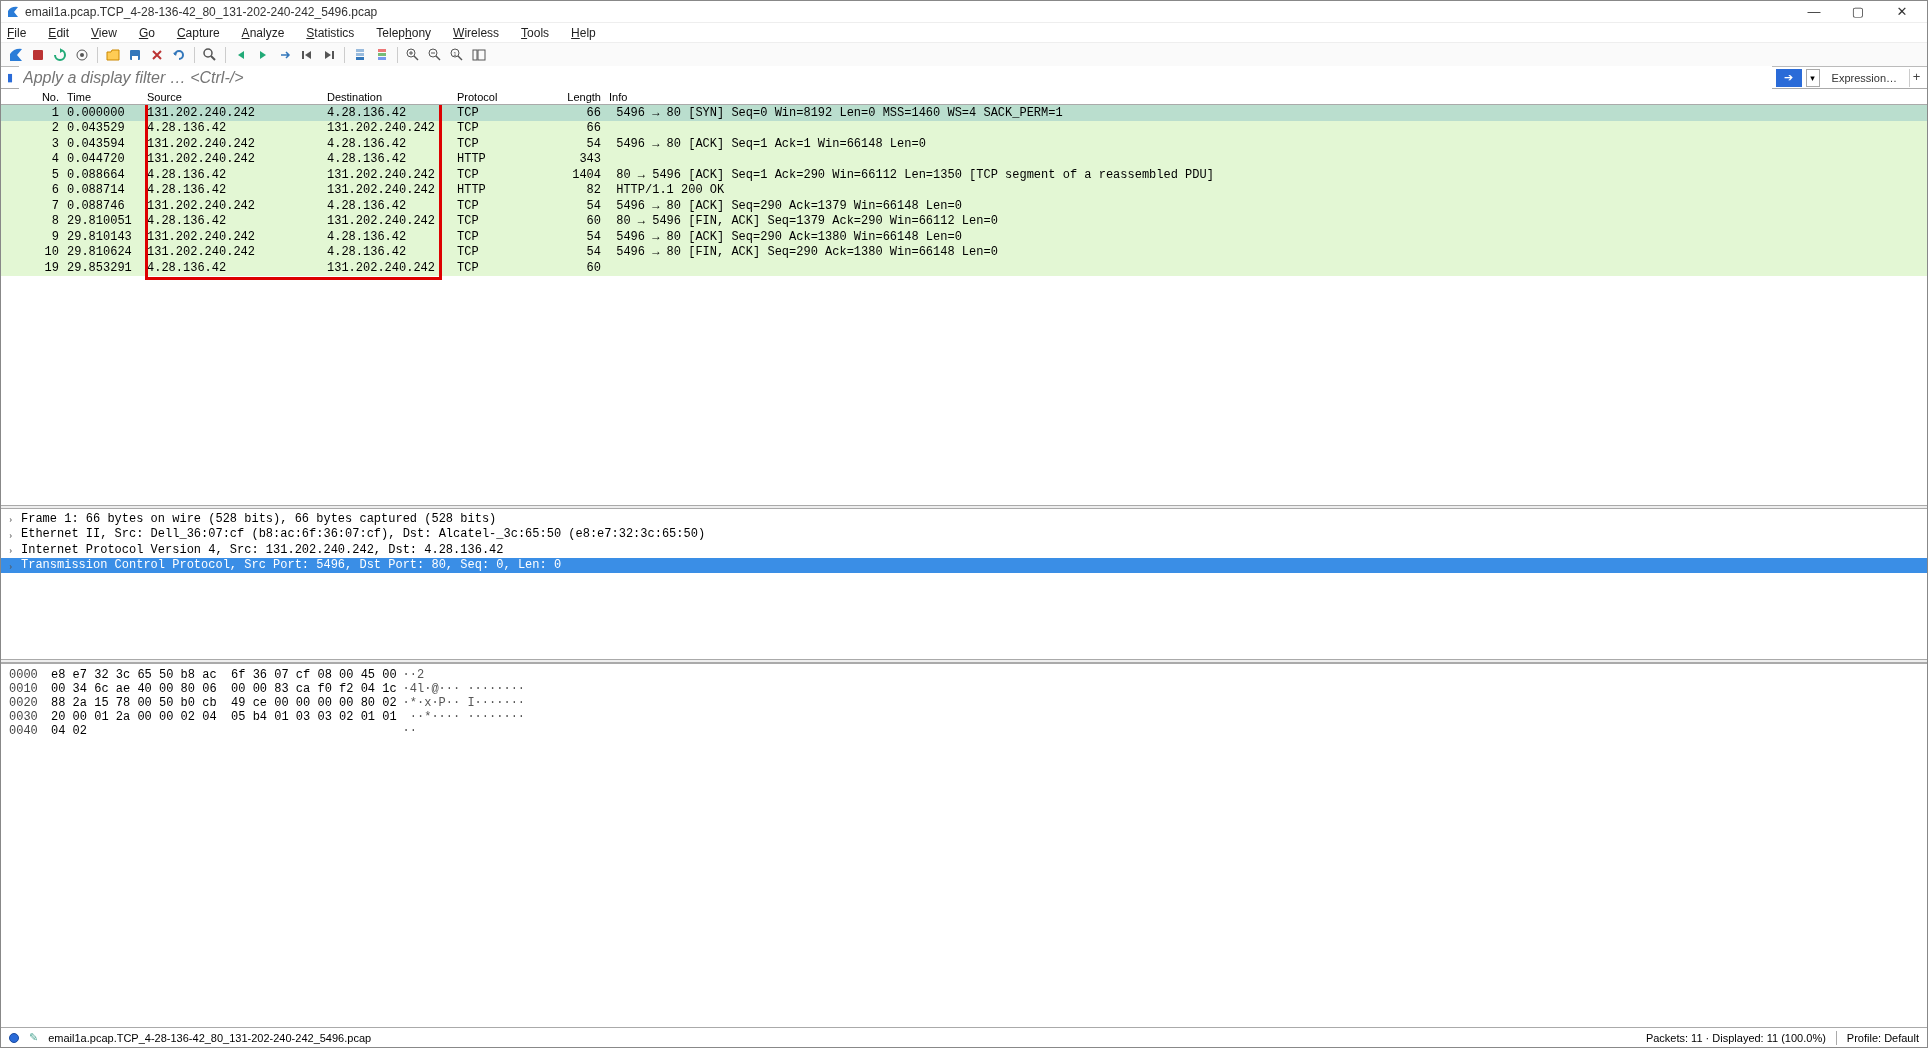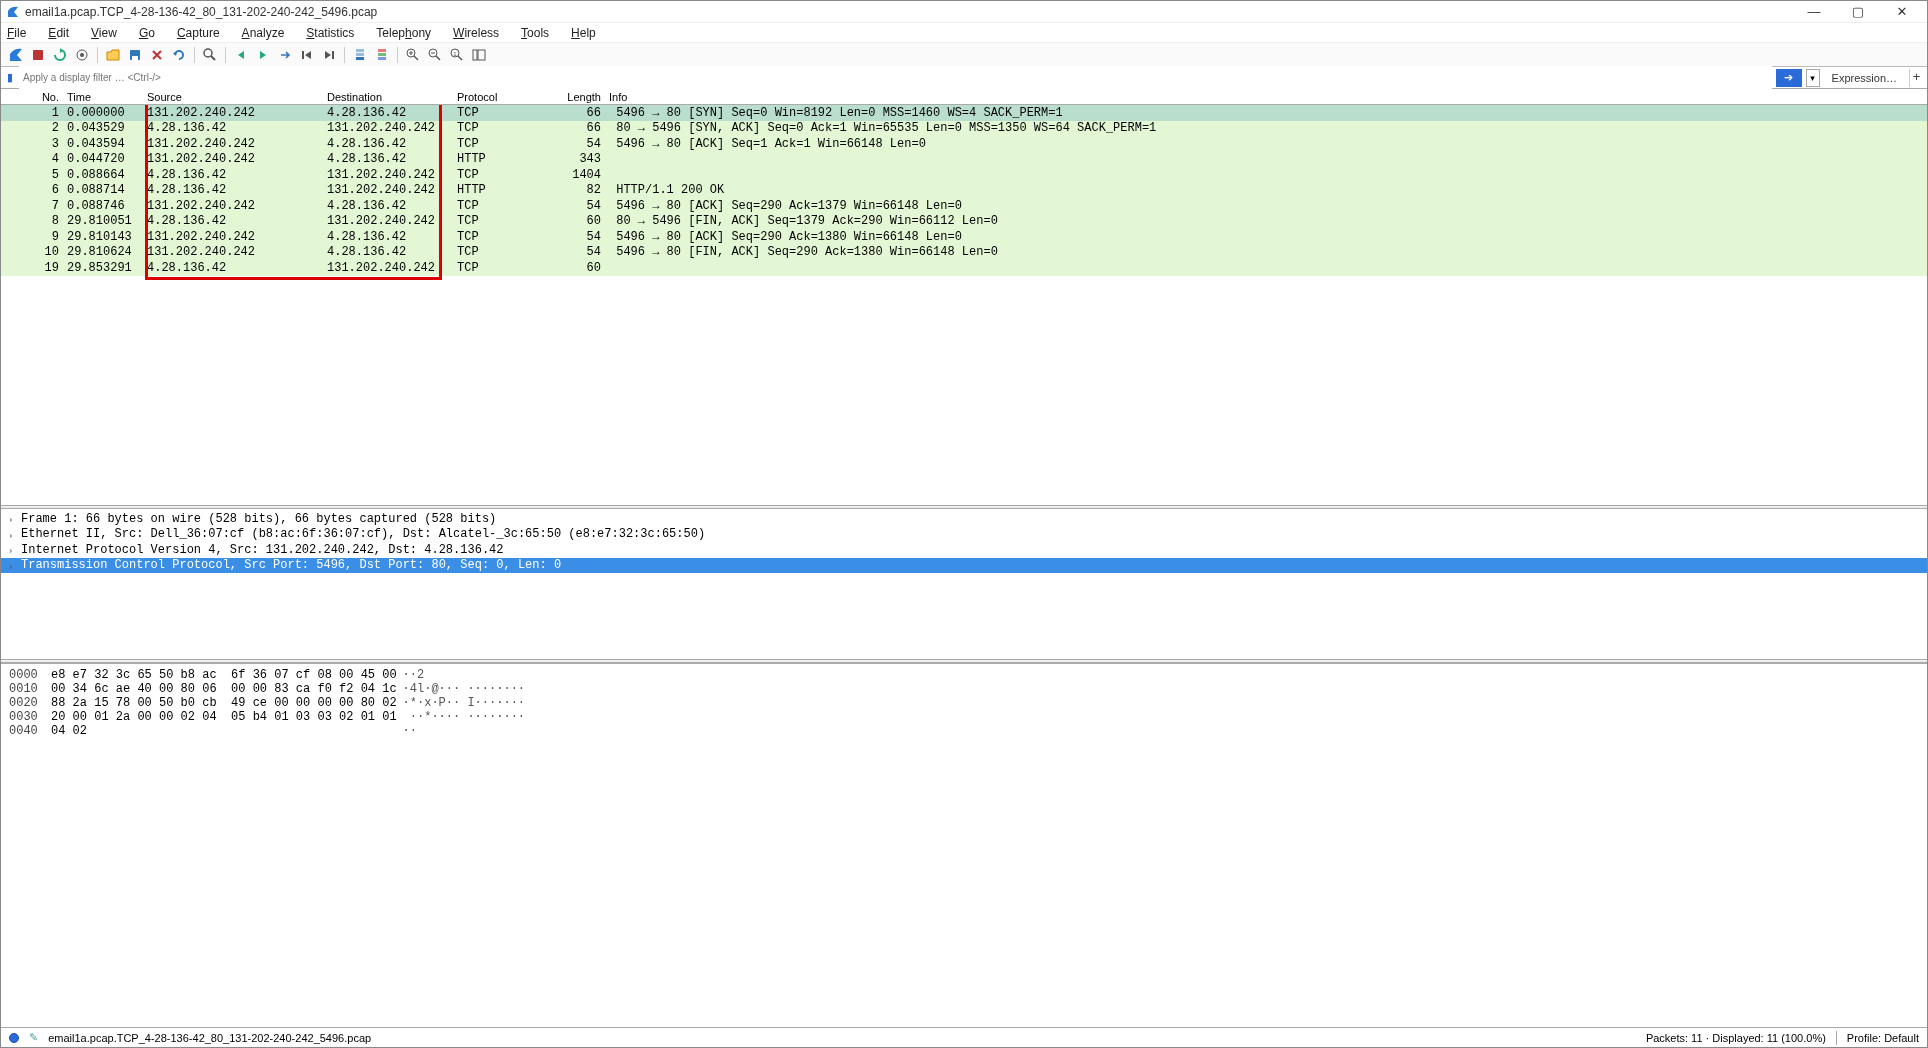--- a/index.html
+++ b/index.html
@@ -9,21 +9,21 @@
   .titlebar .fin { width: 12px; height: 12px; margin-right: 6px; }
   .titlebar .fin svg { width:12px; height:12px; display:block; }
   .titlebar .title { flex: 1; font-size: 12px; color: #333; }
   .winbtns { display: flex; gap: 18px; font-size: 13px; color: #333; padding-right: 6px; }
   .winbtn { width: 26px; text-align: center; cursor: default; }
   .menubar { height: 20px; display: flex; align-items: center; padding: 0 6px; gap: 22px; font-size: 12px; color: #222; border-bottom: 1px solid #eee; }
   .menubar .menu u { text-decoration: underline; }
   .toolbar { height: 24px; display: flex; align-items: center; padding: 0 6px; gap: 4px; border-bottom: 1px solid #bbb; background: #fafafa; }
   .tbtn { width: 18px; height: 18px; border: 1px solid transparent; display:flex; align-items:center; justify-content:center; }
   .filterrow { height: 22px; display: flex; align-items: center; padding: 0 4px; border-bottom: 1px solid #aaa; background: #fff; gap:4px;}
-  .filterinput { flex: 1; height: 18px; font-size: 10px; color: #888; padding: 12px 4px; border: none; outline: none; }
+  .filterinput { flex: 1; height: 18px; font-size: 16px; color: #888; padding: 12px 4px; border: none; outline: none; font-style: italic;}
   .arrowbtn { width: 26px; height: 18px; background: #2a6bd8; color:#fff; display:flex; align-items:center; justify-content:center; font-size:11px;}
   .dropbtn { width: 14px; height: 18px; border:1px solid #aaa; display:flex; align-items:center; justify-content:center; font-size:9px;}
   .expr { font-size:11px; color:#333; padding:0 8px;}
   .plusbtn { width:14px; height:18px; border-left:1px solid #ccc; text-align:center; font-size:13px; color:#444;}
   .listhdr { height: 16px; display: flex; align-items: center; font-size: 11px; background: #fff; border-bottom: 1px solid #aaa; }
   .col { padding: 0 4px; white-space: nowrap; overflow: hidden; }
   .c-no { width: 62px; text-align: right; }
   .c-time { width: 80px; }
   .c-src { width: 180px; }
   .c-dst { width: 130px; }
@@ -227,24 +227,24 @@
   <div class="col c-src">Source</div>
   <div class="col c-dst">Destination</div>
   <div class="col c-proto">Protocol</div>
   <div class="col c-len">Length</div>
   <div class="col c-info">Info</div>
 </div>
 
 <div class="packetlist" id="packetlist">
   <div class="redbox"></div>
 <div class="row sel"><span class="cell c-no">1</span><span class="cell c-time">0.000000</span><span class="cell c-src">131.202.240.242</span><span class="cell c-dst">4.28.136.42</span><span class="cell c-proto">TCP</span><span class="cell c-len">66</span><span class="cell c-info"> 5496 → 80 [SYN] Seq=0 Win=8192 Len=0 MSS=1460 WS=4 SACK_PERM=1</span></div>
-      <div class="row grn"><span class="cell c-no">2</span><span class="cell c-time">0.043529</span><span class="cell c-src">4.28.136.42</span><span class="cell c-dst">131.202.240.242</span><span class="cell c-proto">TCP</span><span class="cell c-len">66</span><span class="cell c-info"> 80 → 5496 [SYN, ACK] Seq=0 Ack=1 Win=65535 Len=0 MSS=1350 WS=64 SACK_PERM=1</span></div>
+      <div class="row grn"><span class="cell c-no">2</span><span class="cell c-time">0.043529</span><span class="cell c-src">4.28.136.42</span><span class="cell c-dst">131.202.240.242</span><span class="cell c-proto">TCP</span><span class="cell c-len">66</span></div>
       <div class="row grn"><span class="cell c-no">3</span><span class="cell c-time">0.043594</span><span class="cell c-src">131.202.240.242</span><span class="cell c-dst">4.28.136.42</span><span class="cell c-proto">TCP</span><span class="cell c-len">54</span><span class="cell c-info"> 5496 → 80 [ACK] Seq=1 Ack=1 Win=66148 Len=0</span></div>
       <div class="row grn"><span class="cell c-no">4</span><span class="cell c-time">0.044720</span><span class="cell c-src">131.202.240.242</span><span class="cell c-dst">4.28.136.42</span><span class="cell c-proto">HTTP</span><span class="cell c-len">343</span></div>
-      <div class="row grn"><span class="cell c-no">5</span><span class="cell c-time">0.088664</span><span class="cell c-src">4.28.136.42</span><span class="cell c-dst">131.202.240.242</span><span class="cell c-proto">TCP</span><span class="cell c-len">1404</span></div>
+      <div class="row grn"><span class="cell c-no">5</span><span class="cell c-time">0.088664</span><span class="cell c-src">4.28.136.42</span><span class="cell c-dst">131.202.240.242</span><span class="cell c-proto">TCP</span><span class="cell c-len">1404</span><span class="cell c-info"> 80 → 5496 [ACK] Seq=1 Ack=290 Win=66112 Len=1350 [TCP segment of a reassembled PDU]</span></div>
       <div class="row grn"><span class="cell c-no">6</span><span class="cell c-time">0.088714</span><span class="cell c-src">4.28.136.42</span><span class="cell c-dst">131.202.240.242</span><span class="cell c-proto">HTTP</span><span class="cell c-len">82</span><span class="cell c-info"> HTTP/1.1 200 OK</span></div>
       <div class="row grn"><span class="cell c-no">7</span><span class="cell c-time">0.088746</span><span class="cell c-src">131.202.240.242</span><span class="cell c-dst">4.28.136.42</span><span class="cell c-proto">TCP</span><span class="cell c-len">54</span><span class="cell c-info"> 5496 → 80 [ACK] Seq=290 Ack=1379 Win=66148 Len=0</span></div>
       <div class="row grn"><span class="cell c-no">8</span><span class="cell c-time">29.810051</span><span class="cell c-src">4.28.136.42</span><span class="cell c-dst">131.202.240.242</span><span class="cell c-proto">TCP</span><span class="cell c-len">60</span><span class="cell c-info"> 80 → 5496 [FIN, ACK] Seq=1379 Ack=290 Win=66112 Len=0</span></div>
       <div class="row grn"><span class="cell c-no">9</span><span class="cell c-time">29.810143</span><span class="cell c-src">131.202.240.242</span><span class="cell c-dst">4.28.136.42</span><span class="cell c-proto">TCP</span><span class="cell c-len">54</span><span class="cell c-info"> 5496 → 80 [ACK] Seq=290 Ack=1380 Win=66148 Len=0</span></div>
       <div class="row grn"><span class="cell c-no">10</span><span class="cell c-time">29.810624</span><span class="cell c-src">131.202.240.242</span><span class="cell c-dst">4.28.136.42</span><span class="cell c-proto">TCP</span><span class="cell c-len">54</span><span class="cell c-info"> 5496 → 80 [FIN, ACK] Seq=290 Ack=1380 Win=66148 Len=0</span></div>
       <div class="row grn"><span class="cell c-no">19</span><span class="cell c-time">29.853291</span><span class="cell c-src">4.28.136.42</span><span class="cell c-dst">131.202.240.242</span><span class="cell c-proto">TCP</span><span class="cell c-len">60</span></div>
     </div>
 
 <div class="splitter"></div>
 

